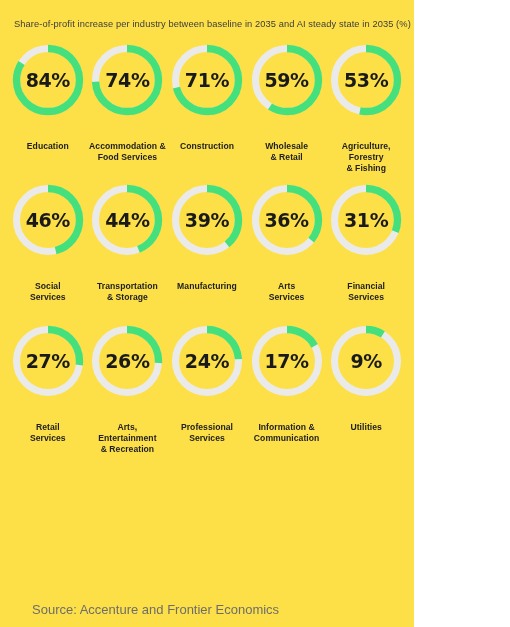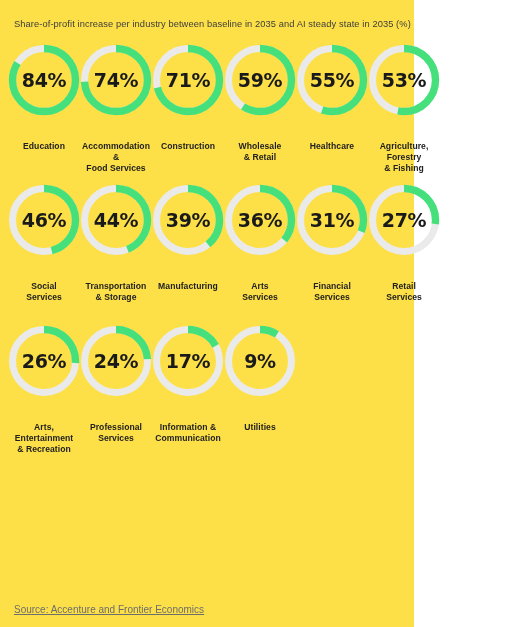--- a/index.html
+++ b/index.html
@@ -32,21 +32,21 @@
     font-weight: 400;
     color: #3c3c3c;
     letter-spacing: 0.01em;
     padding: 18px 14px 0 14px;
     white-space: nowrap;
   }
 
   .grid {
     flex: 1 1 auto;
     display: grid;
-    grid-template-columns: repeat(6, 1fr);
+    grid-template-columns: repeat(5, 1fr);
     grid-template-rows: repeat(4, 1fr);
     padding: 14px 8px 0 8px;
     box-sizing: border-box;
   }
 
   .cell {
     display: flex;
     flex-direction: column;
     align-items: center;
     justify-content: flex-start;
@@ -94,26 +94,25 @@
     font-size: 8.6px;
     line-height: 11px;
     font-weight: 700;
     color: #212121;
     text-align: center;
     letter-spacing: 0.005em;
     max-width: 108px;
   }
 
   .source {
-    font-size: 10px;
+    font-size: 13px;
     line-height: 10px;
     color: #6d6d6d;
-    padding: 0 14px 12px 14px;
+    padding: 0 14px 12px 32px;
     font-weight: 400;
-    text-decoration: underline;
   }
 </style>
 </head>
 <body>
 
 <div class="infographic">
 
   <div class="chart-title">Share-of-profit increase per industry between baseline in 2035 and AI steady state in 2035 (%)</div>
 
   <div class="grid">
@@ -154,30 +153,20 @@
             <circle class="value-arc" cx="36" cy="36" r="31.5" stroke="#45e07c" stroke-dasharray="116.77 82.15"></circle>
           </svg>
           <div class="pct">59%</div>
         </div>
         <div class="cell-label"><span>Wholesale</span><br><span>&amp; Retail</span></div>
       </div>
       <div class="cell">
         <div class="donut">
           <svg viewBox="0 0 72 72">
             <circle class="track" cx="36" cy="36" r="31.5" stroke="#eaeaea"></circle>
-            <circle class="value-arc" cx="36" cy="36" r="31.5" stroke="#45e07c" stroke-dasharray="108.86 90.06"></circle>
-          </svg>
-          <div class="pct">55%</div>
-        </div>
-        <div class="cell-label"><span>Healthcare</span></div>
-      </div>
-      <div class="cell">
-        <div class="donut">
-          <svg viewBox="0 0 72 72">
-            <circle class="track" cx="36" cy="36" r="31.5" stroke="#eaeaea"></circle>
             <circle class="value-arc" cx="36" cy="36" r="31.5" stroke="#45e07c" stroke-dasharray="104.90 94.02"></circle>
           </svg>
           <div class="pct">53%</div>
         </div>
         <div class="cell-label"><span>Agriculture, Forestry</span><br><span>&amp; Fishing</span></div>
       </div>
       <div class="cell">
         <div class="donut">
           <svg viewBox="0 0 72 72">
             <circle class="track" cx="36" cy="36" r="31.5" stroke="#eaeaea"></circle>

